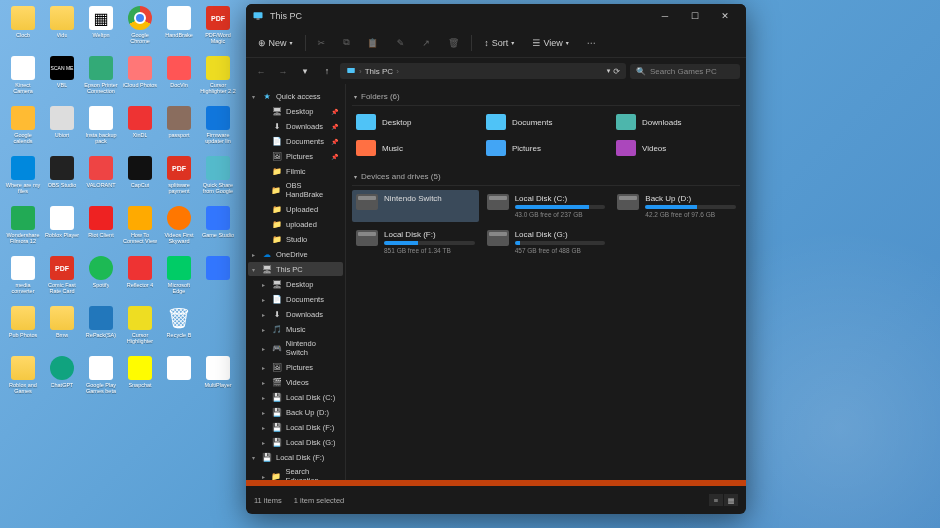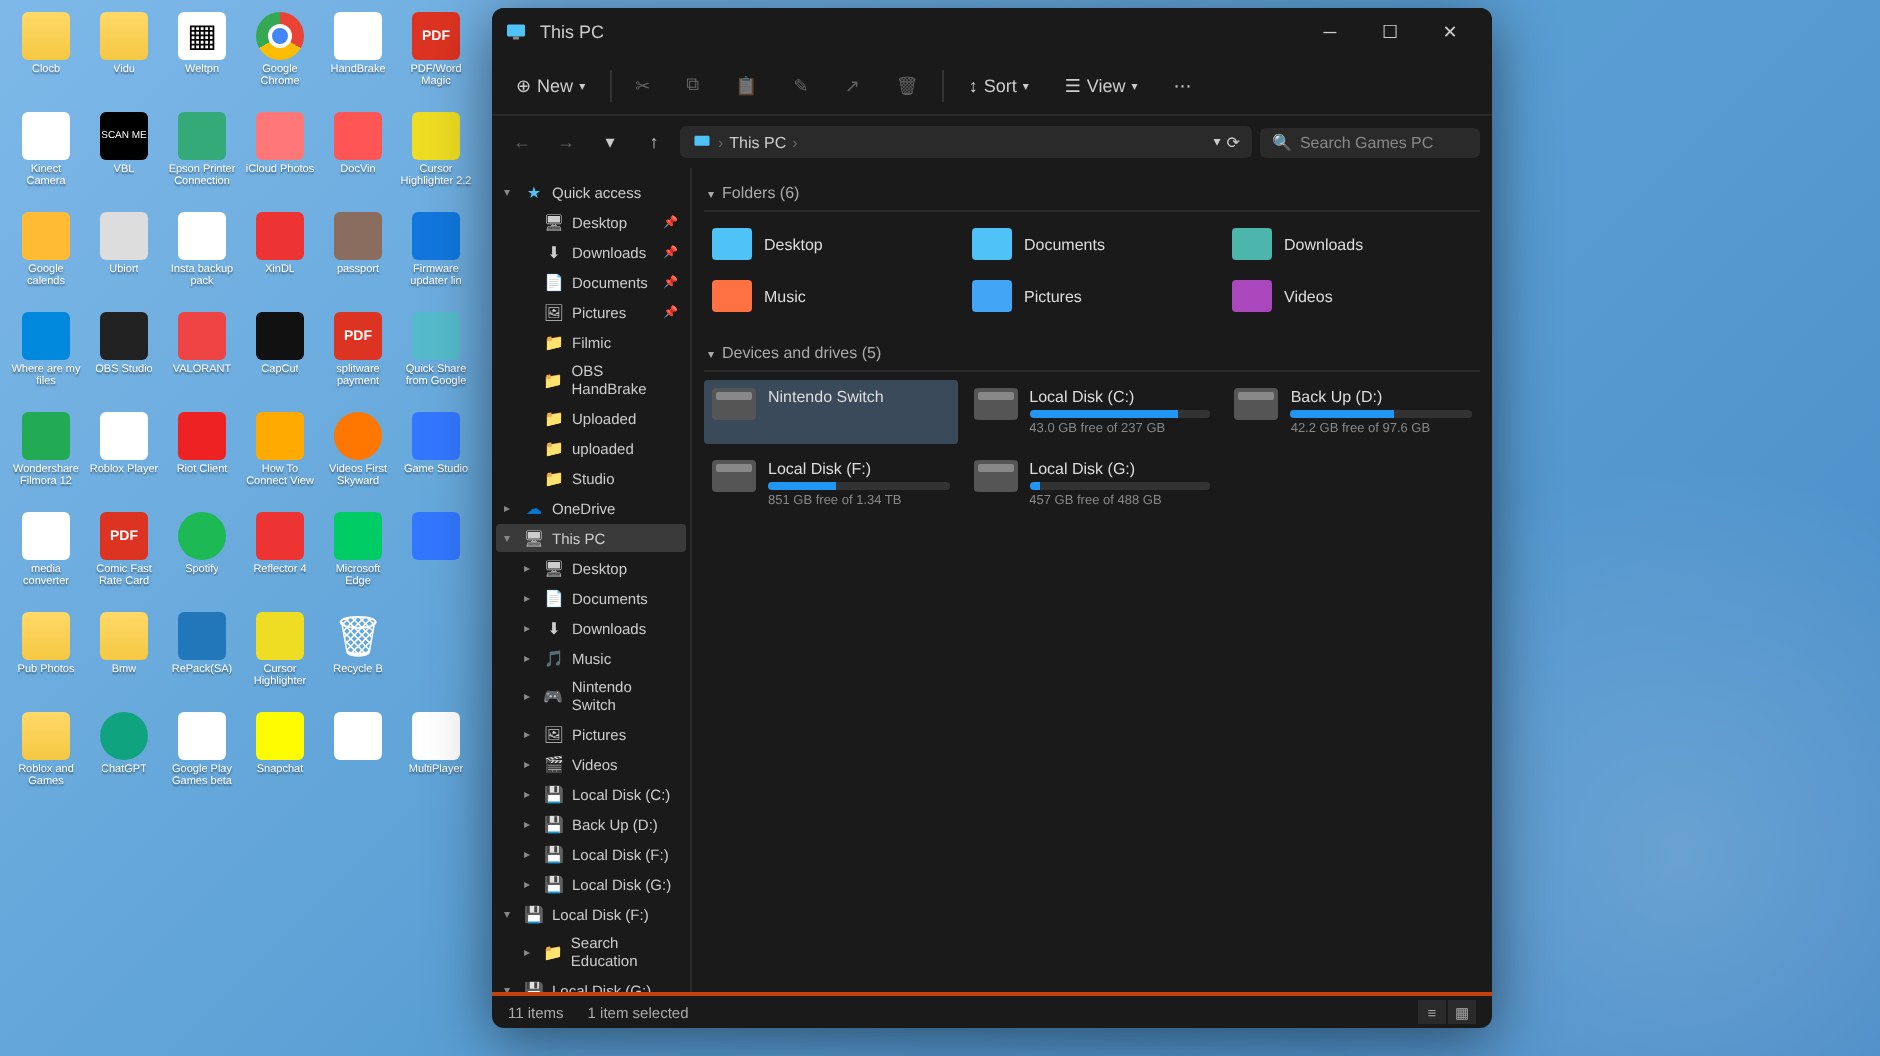--- a/index.html
+++ b/index.html
@@ -44,21 +44,21 @@
 .drives-grid { display: grid; grid-template-columns: repeat(3, 1fr); gap: 4px; }
 .drive-item { display: flex; gap: 6px; padding: 4px; cursor: pointer; border-radius: 2px; }
 .drive-item.selected { background: #3a4a5a; }
 .drive-icon { width: 22px; height: 16px; background: #555; border-radius: 2px; position: relative; }
 .drive-icon::after { content: ''; position: absolute; top: 2px; left: 2px; right: 2px; height: 4px; background: #888; border-radius: 1px; }
 .drive-info { flex: 1; display: flex; flex-direction: column; gap: 2px; }
 .drive-name { font-size: 8px; color: #ddd; }
 .drive-bar { height: 4px; background: #333; border-radius: 2px; overflow: hidden; }
 .drive-fill { height: 100%; background: #2196f3; }
 .drive-free { font-size: 6.5px; color: #888; }
-.statusbar { height: 18px; display: flex; align-items: center; padding: 0 8px; font-size: 7.5px; color: #aaa; border-top: 2px solid #c2410c; gap: 12px; }
+.statusbar { height: 34px; display: flex; align-items: center; padding: 0 8px; font-size: 7.5px; color: #aaa; border-top: 6px solid #c2410c; gap: 12px; }
 .statusbar .spacer { flex: 1; }
 .view-toggle { display: flex; gap: 1px; }
 .vt-btn { width: 14px; height: 12px; background: #2a2a2a; display: flex; align-items: center; justify-content: center; cursor: pointer; }
 </style>
 </head>
 <body>
 
 <div class="wallpaper-curve"></div>
 
 <div class="desktop">

